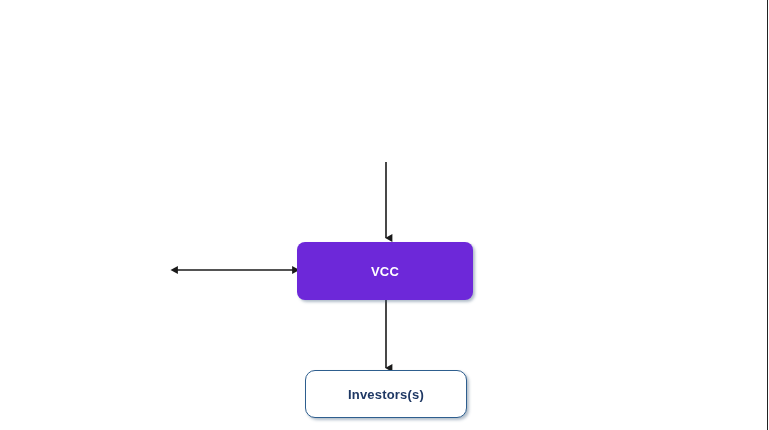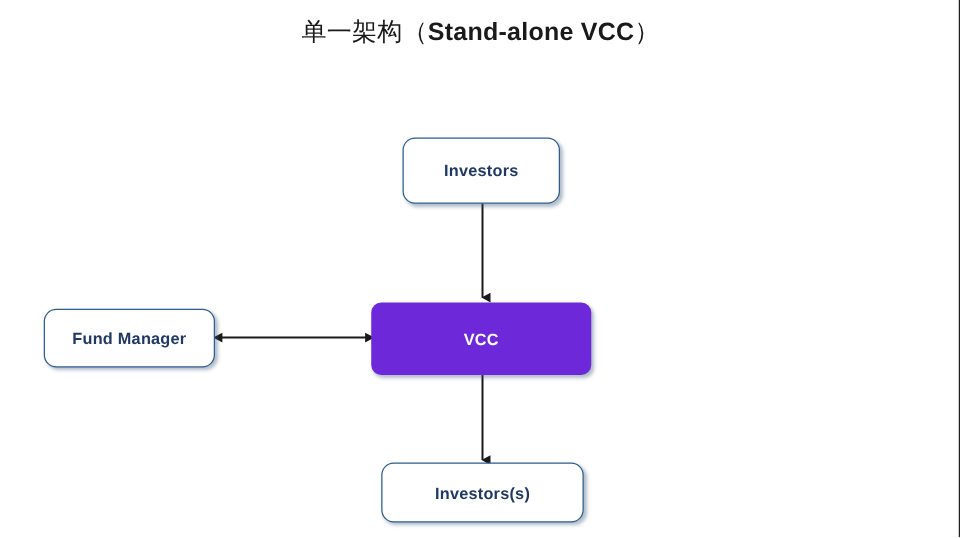--- a/index.html
+++ b/index.html
@@ -81,23 +81,20 @@
     stroke-width: 1.6;
   }
 </style>
 </head>
 <body>
 
 <div id="page">
 
   <div id="right-edge-rule"></div>
 
-  <div id="title">
-    <span class="cjk">单一架构（</span><span>Stand-alone VCC</span><span class="cjk">）</span>
-  </div>
 
   <svg class="connector" id="edge-investors-vcc" style="left:360px; top:160px; width:52px; height:86px;" viewBox="0 0 52 86">
     <defs>
       <marker id="ah-down-1" markerWidth="9" markerHeight="9" refX="4.5" refY="7.6" orient="auto" markerUnits="userSpaceOnUse">
         <path d="M0.6,1.2 L4.5,8.4 L8.4,1.2 Z" fill="#1a1a1a"></path>
       </marker>
     </defs>
     <line x1="26" y1="2" x2="26" y2="78" marker-end="url(#ah-down-1)"></line>
   </svg>
 
@@ -115,29 +112,23 @@
       <marker id="ah-left" markerWidth="9" markerHeight="9" refX="4.5" refY="4.5" orient="auto" markerUnits="userSpaceOnUse">
         <path d="M8.4,0.6 L1.0,4.5 L8.4,8.4 Z" fill="#1a1a1a"></path>
       </marker>
       <marker id="ah-right" markerWidth="9" markerHeight="9" refX="4.5" refY="4.5" orient="auto" markerUnits="userSpaceOnUse">
         <path d="M0.6,0.6 L8.0,4.5 L0.6,8.4 Z" fill="#1a1a1a"></path>
       </marker>
     </defs>
     <line x1="6" y1="14" x2="128" y2="14" marker-start="url(#ah-left)" marker-end="url(#ah-right)"></line>
   </svg>
 
-  <div class="node outlined" id="node-investors">
-    <span>Investors</span>
-  </div>
 
   <div class="node filled" id="node-vcc">
     <span>VCC</span>
   </div>
 
-  <div class="node outlined" id="node-fund-manager">
-    <span>Fund Manager</span>
-  </div>
 
   <div class="node outlined" id="node-portfolios">
     <span>Investors(s)</span>
   </div>
 
 </div>
 
 </body></html>

